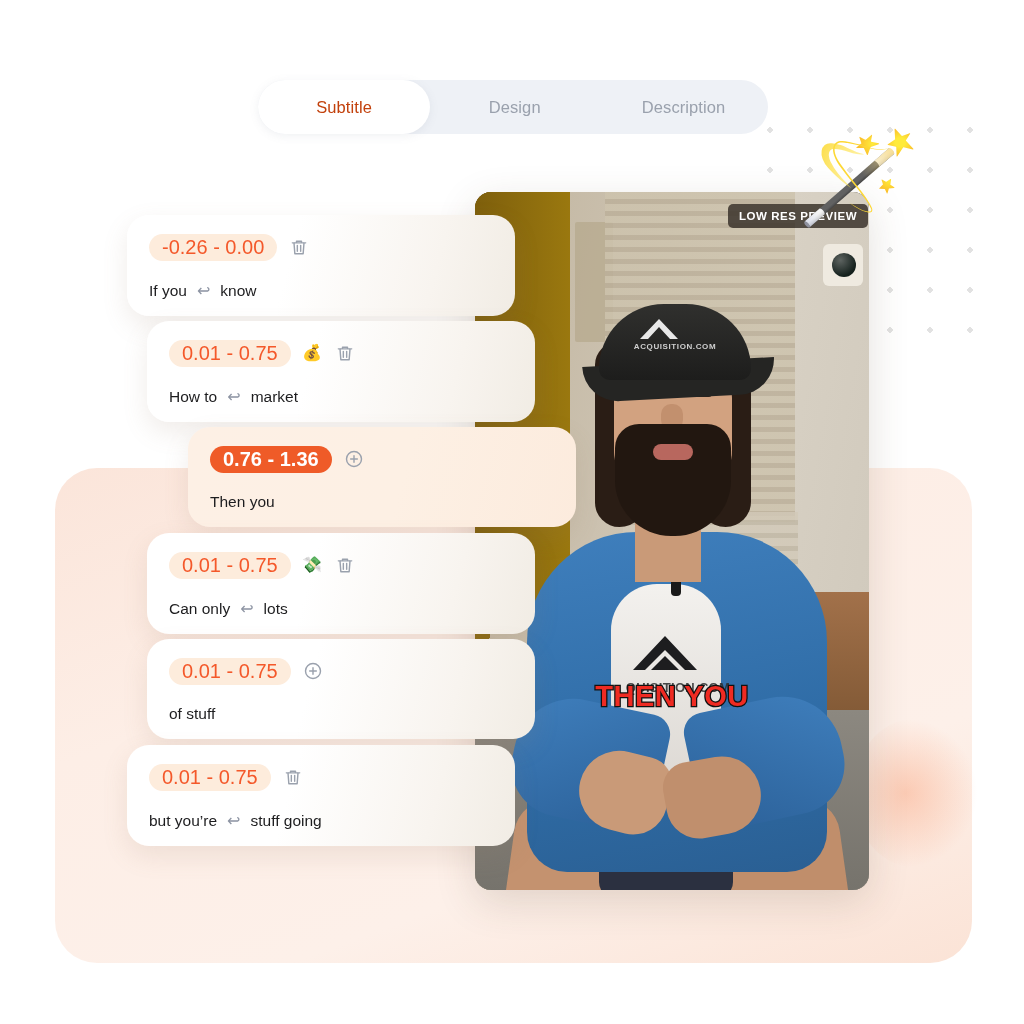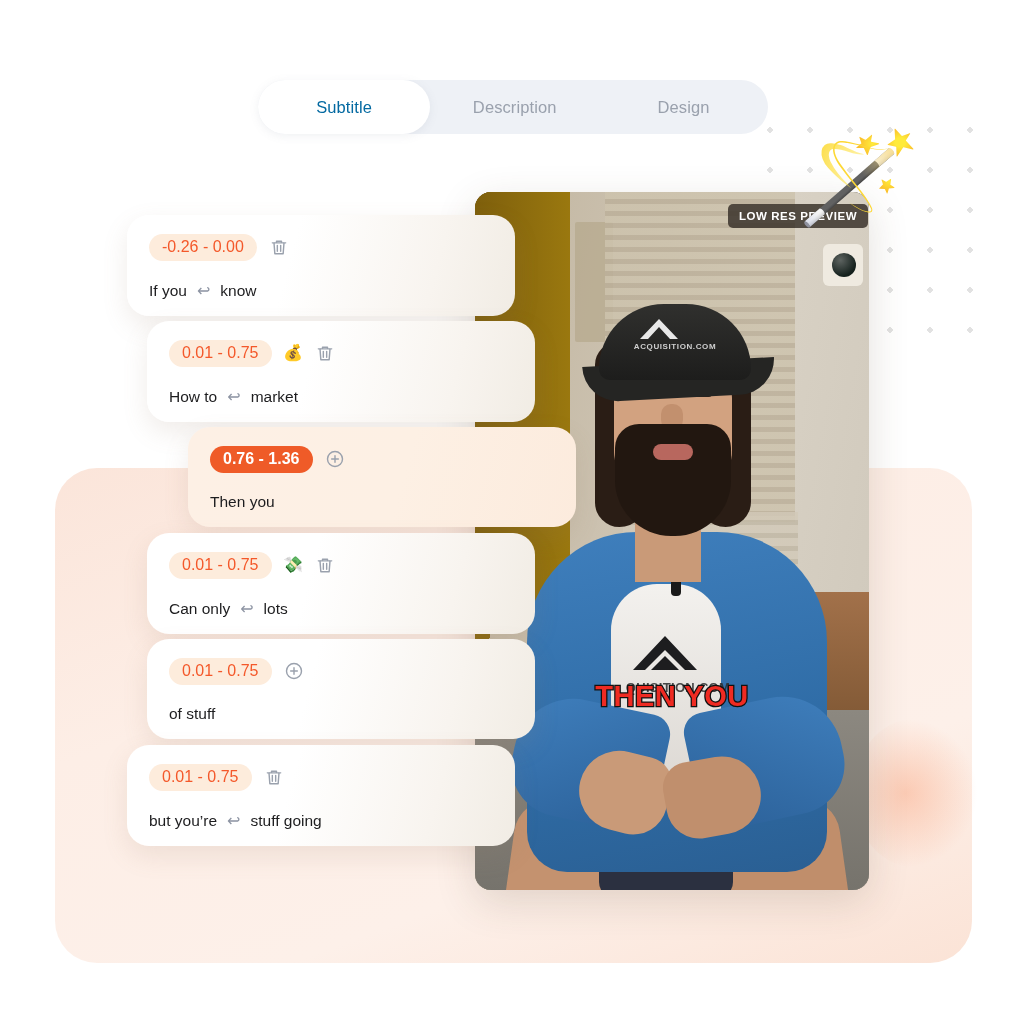--- a/index.html
+++ b/index.html
@@ -79,21 +79,21 @@
     align-items: center;
     justify-content: center;
     font-size: 16.5px;
     color: #9aa1ad;
     border-radius: 27px;
     cursor: pointer;
     letter-spacing: .1px;
   }
   .tab.active {
     background: #ffffff;
-    color: #0369a1;
+    color: #c2410c;
     box-shadow: 0 2px 10px rgba(110,120,140,.10);
     flex: 1.02;
   }
 
   
   .video {
     position: absolute;
     left: 475px;
     top: 192px;
     width: 394px;
@@ -324,21 +324,21 @@
     gap: 12px;
     height: 28px;
   }
 
   .badge {
     height: 27px;
     padding: 0 13px;
     border-radius: 14px;
     display: inline-flex;
     align-items: center;
-    font-size: 16px;
+    font-size: 20px;
     font-weight: 400;
     background: #fdecdc;
     color: #f4582a;
     white-space: nowrap;
   }
   .badge.solid {
     background: #ef5b28;
     color: #ffffff;
     font-weight: 600;
   }
@@ -455,24 +455,24 @@
 
   <div class="dot-grid"></div>
 
   <div class="peach-panel"></div>
 
   <div class="tabbar">
     <div class="tab active">
       <span>Subtitle</span>
     </div>
     <div class="tab">
+      <span>Design</span>
+    </div>
+    <div class="tab">
       <span>Description</span>
-    </div>
-    <div class="tab">
-      <span>Design</span>
     </div>
   </div>
 
   <div class="video">
     <div class="video-scene">
       <div class="v-wall"></div>
       <div class="v-door"></div>
       <div class="v-doorpanel"></div>
       <div class="v-blinds"></div>
       <div class="v-blinds2"></div>

